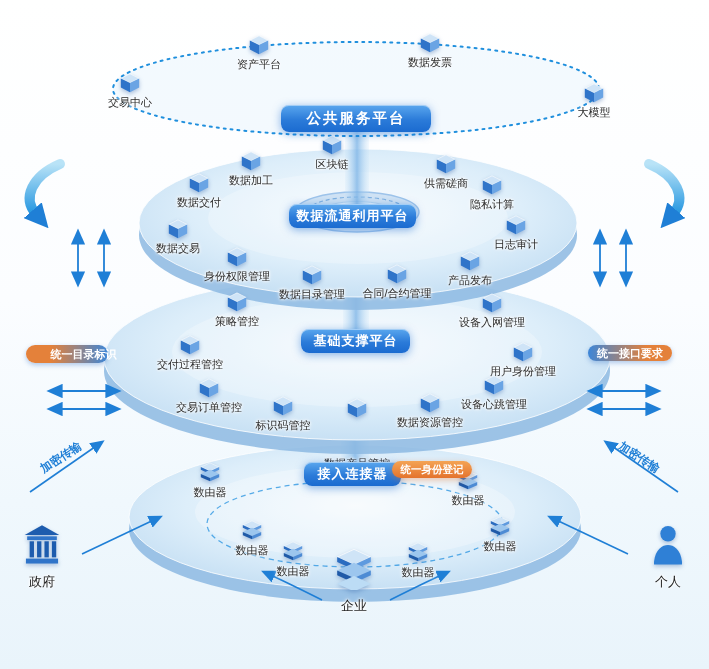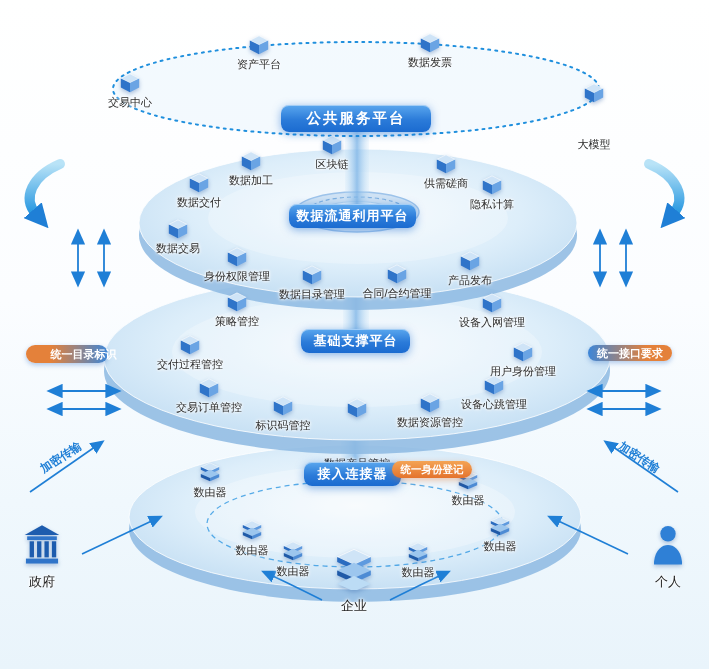--- a/index.html
+++ b/index.html
@@ -168,21 +168,21 @@
         <use href="#sym-device"></use>
       </svg>
       <span class="lb">数据发票</span>
     </div>
     <div class="node" style="left: 82px; top: 72px;">
       <svg class="ic">
         <use href="#sym-device"></use>
       </svg>
       <span class="lb">交易中心</span>
     </div>
-    <div class="node" style="left: 546px; top: 82px; gap: 32px;">
+    <div class="node" style="left: 546px; top: 82px;">
       <svg class="ic">
         <use href="#sym-device"></use>
       </svg>
       <span class="lb">大模型</span>
     </div>
     <div class="node" style="left: 284px; top: 134px;">
       <svg class="ic">
         <use href="#sym-device"></use>
       </svg>
       <span class="lb">区块链</span>
@@ -210,20 +210,26 @@
         <use href="#sym-device"></use>
       </svg>
       <span class="lb">隐私计算</span>
     </div>
     <div class="node" style="left: 130px; top: 218px;">
       <svg class="ic">
         <use href="#sym-device"></use>
       </svg>
       <span class="lb">数据交易</span>
     </div>
+    <div class="node" style="left: 468px; top: 214px;">
+      <svg class="ic">
+        <use href="#sym-device"></use>
+      </svg>
+      <span class="lb">日志审计</span>
+    </div>
     <div class="node" style="left: 189px; top: 246px;">
       <svg class="ic">
         <use href="#sym-device"></use>
       </svg>
       <span class="lb">身份权限管理</span>
     </div>
     <div class="node" style="left: 422px; top: 250px;">
       <svg class="ic">
         <use href="#sym-device"></use>
       </svg>

